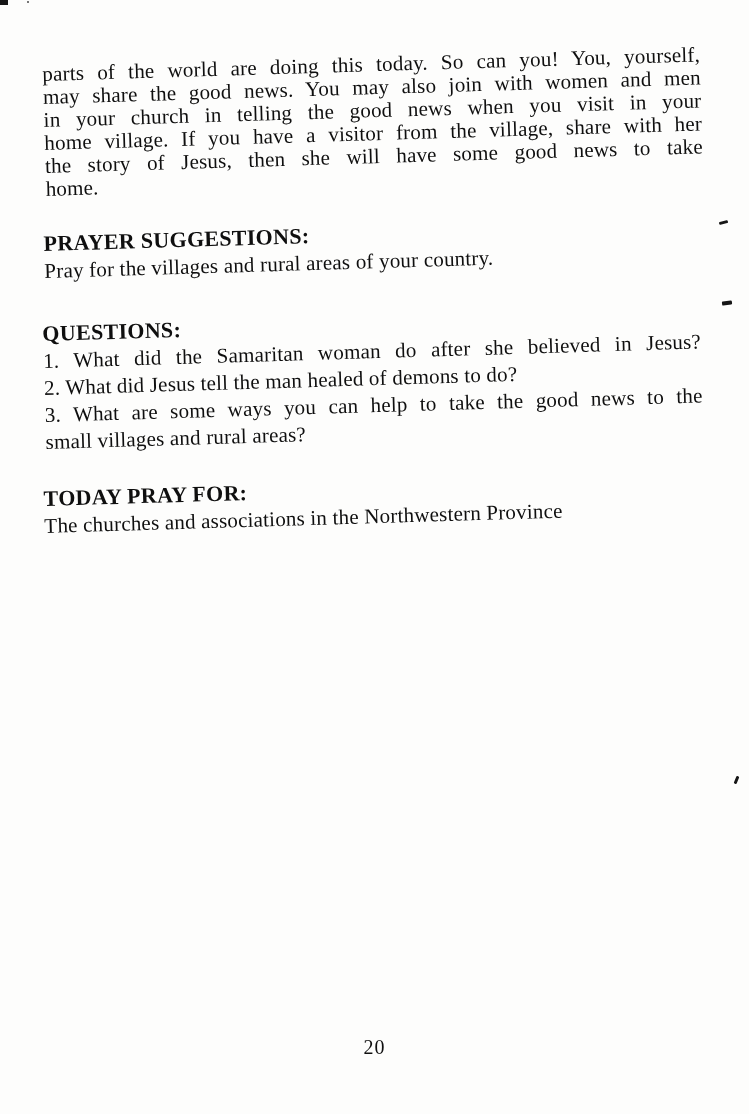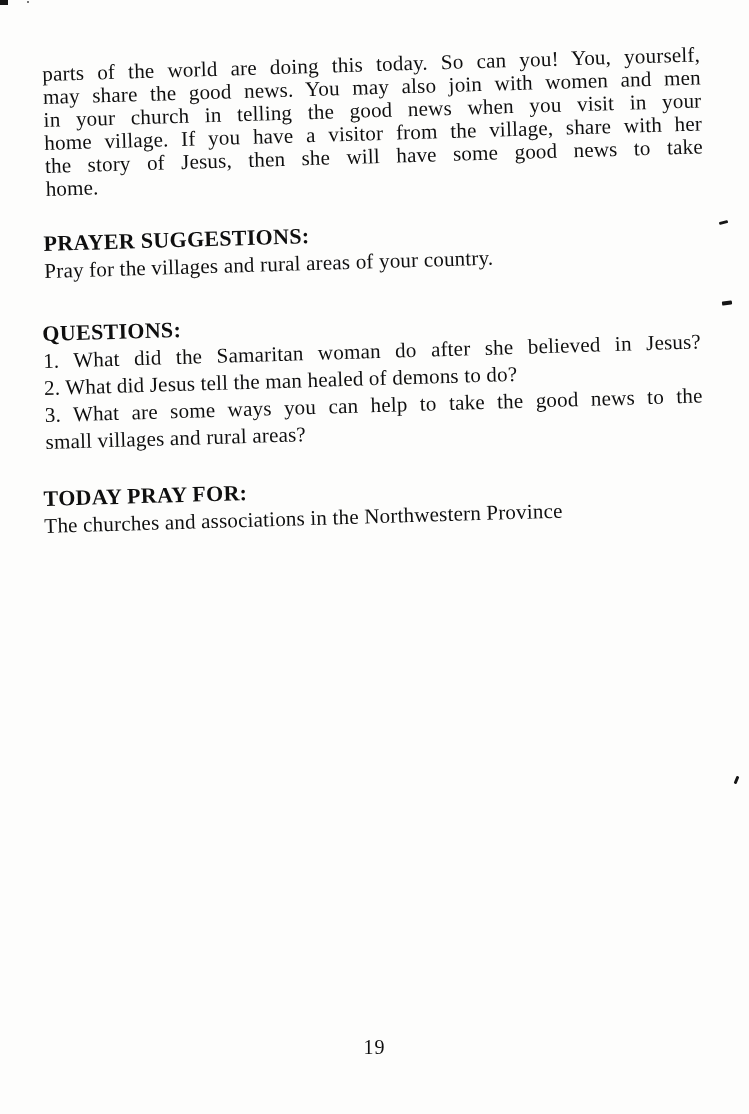--- a/index.html
+++ b/index.html
@@ -116,15 +116,15 @@
     <div class="q-line">2. What did Jesus tell the man healed of demons to do?</div>
     <div class="q-line justify">3. What are some ways you can help to take the good news to the</div>
     <div class="q-line">small villages and rural areas?</div>
   </div>
 
   <div class="block" id="today-section">
     <div class="heading">TODAY PRAY FOR:</div>
     <div class="body-line">The churches and associations in the Northwestern Province</div>
   </div>
 
-  <div class="page-number">19</div>
+  <div class="page-number">20</div>
 
 </div>
 
 </body></html>

